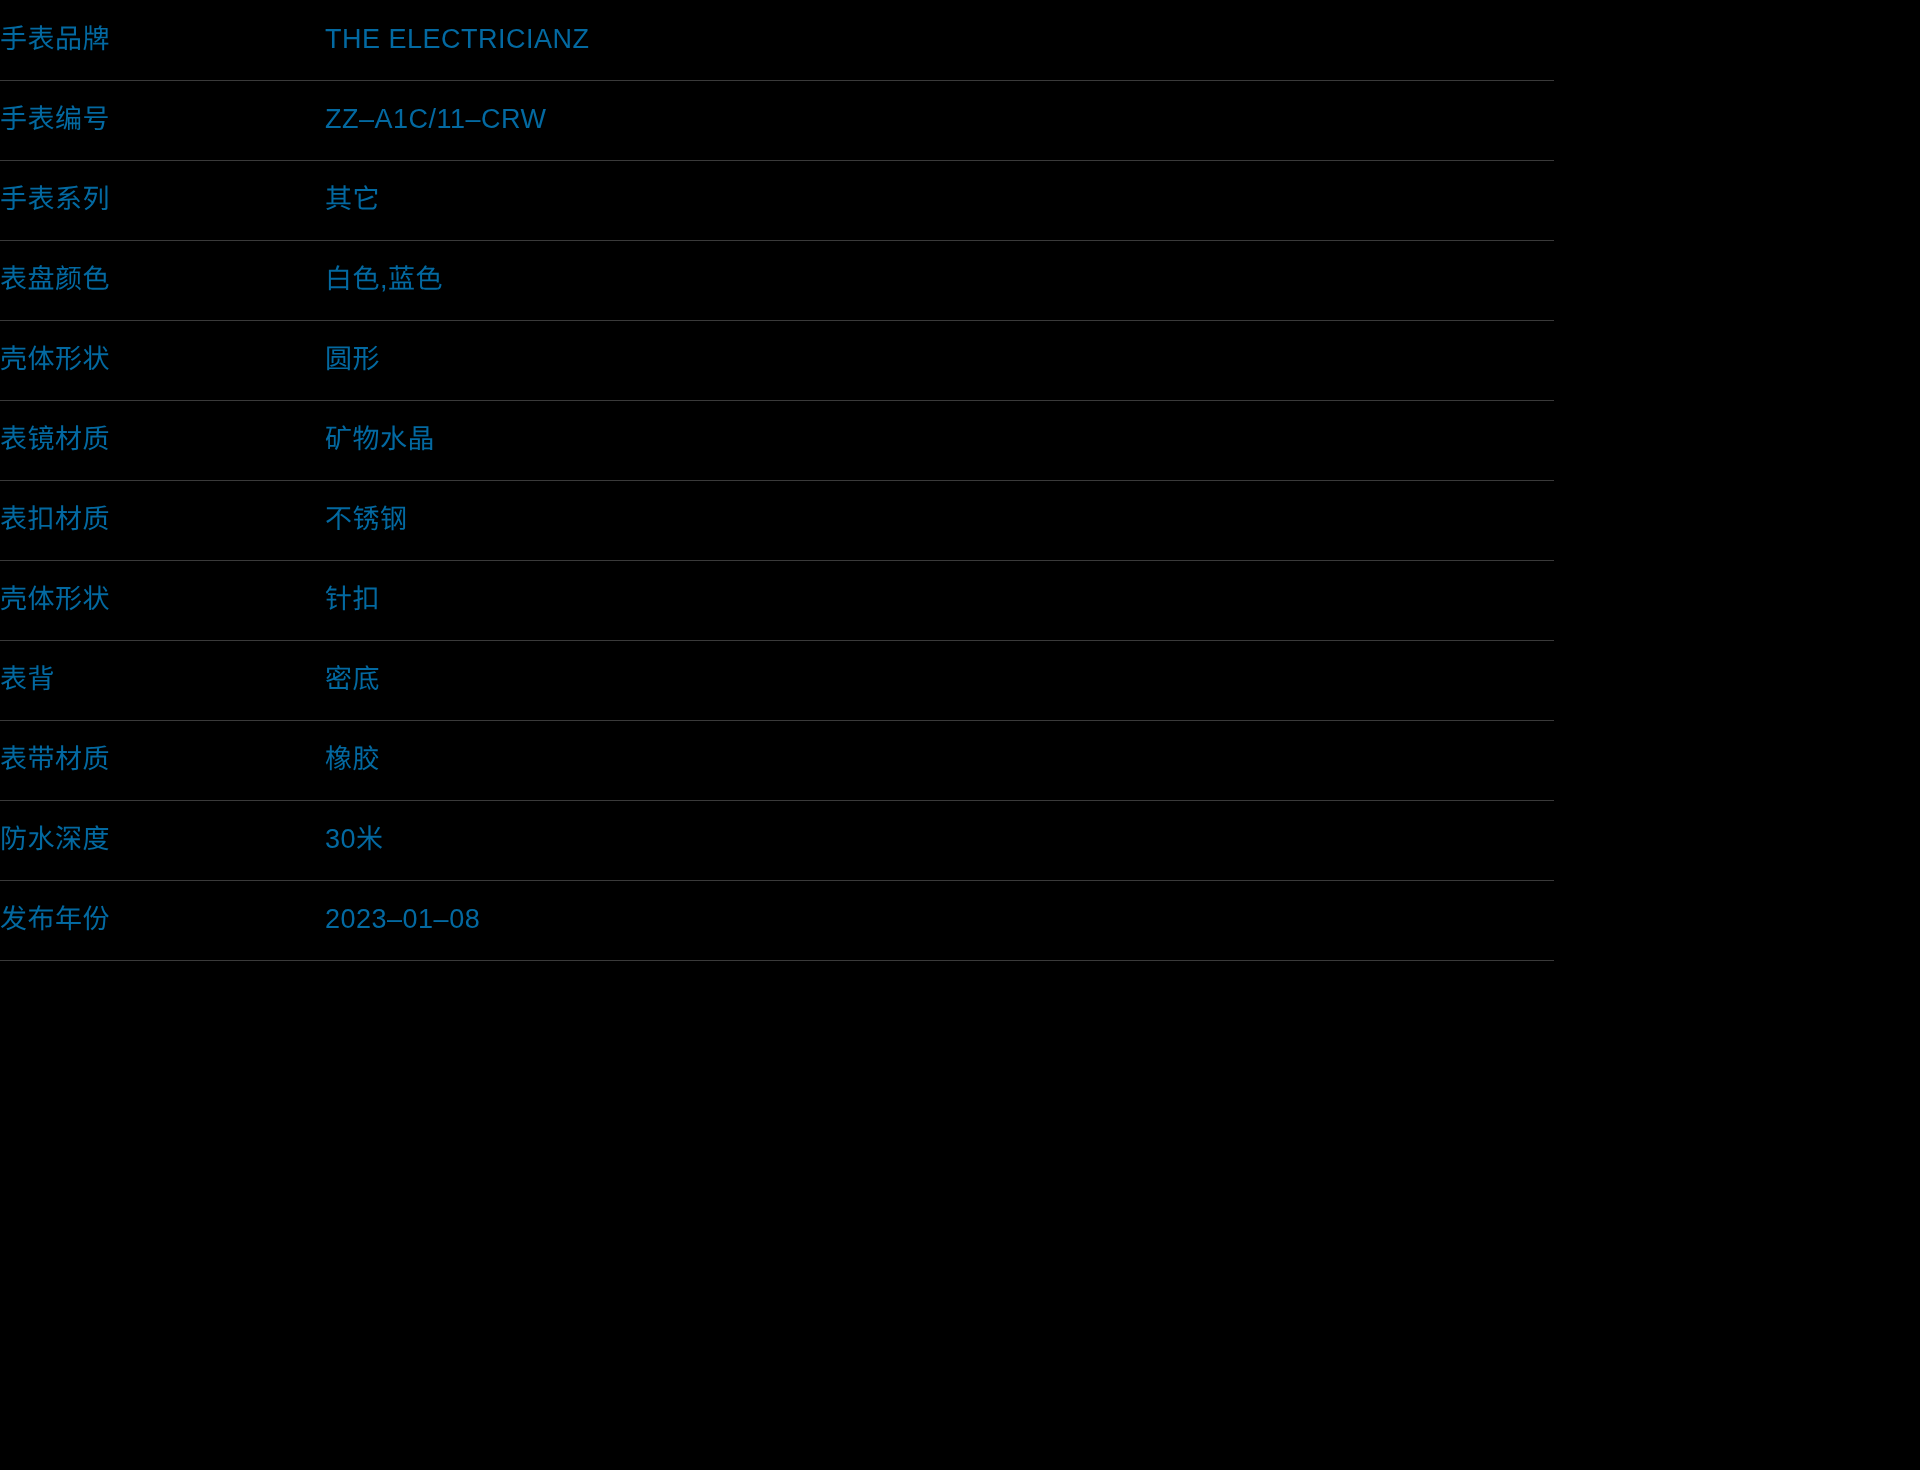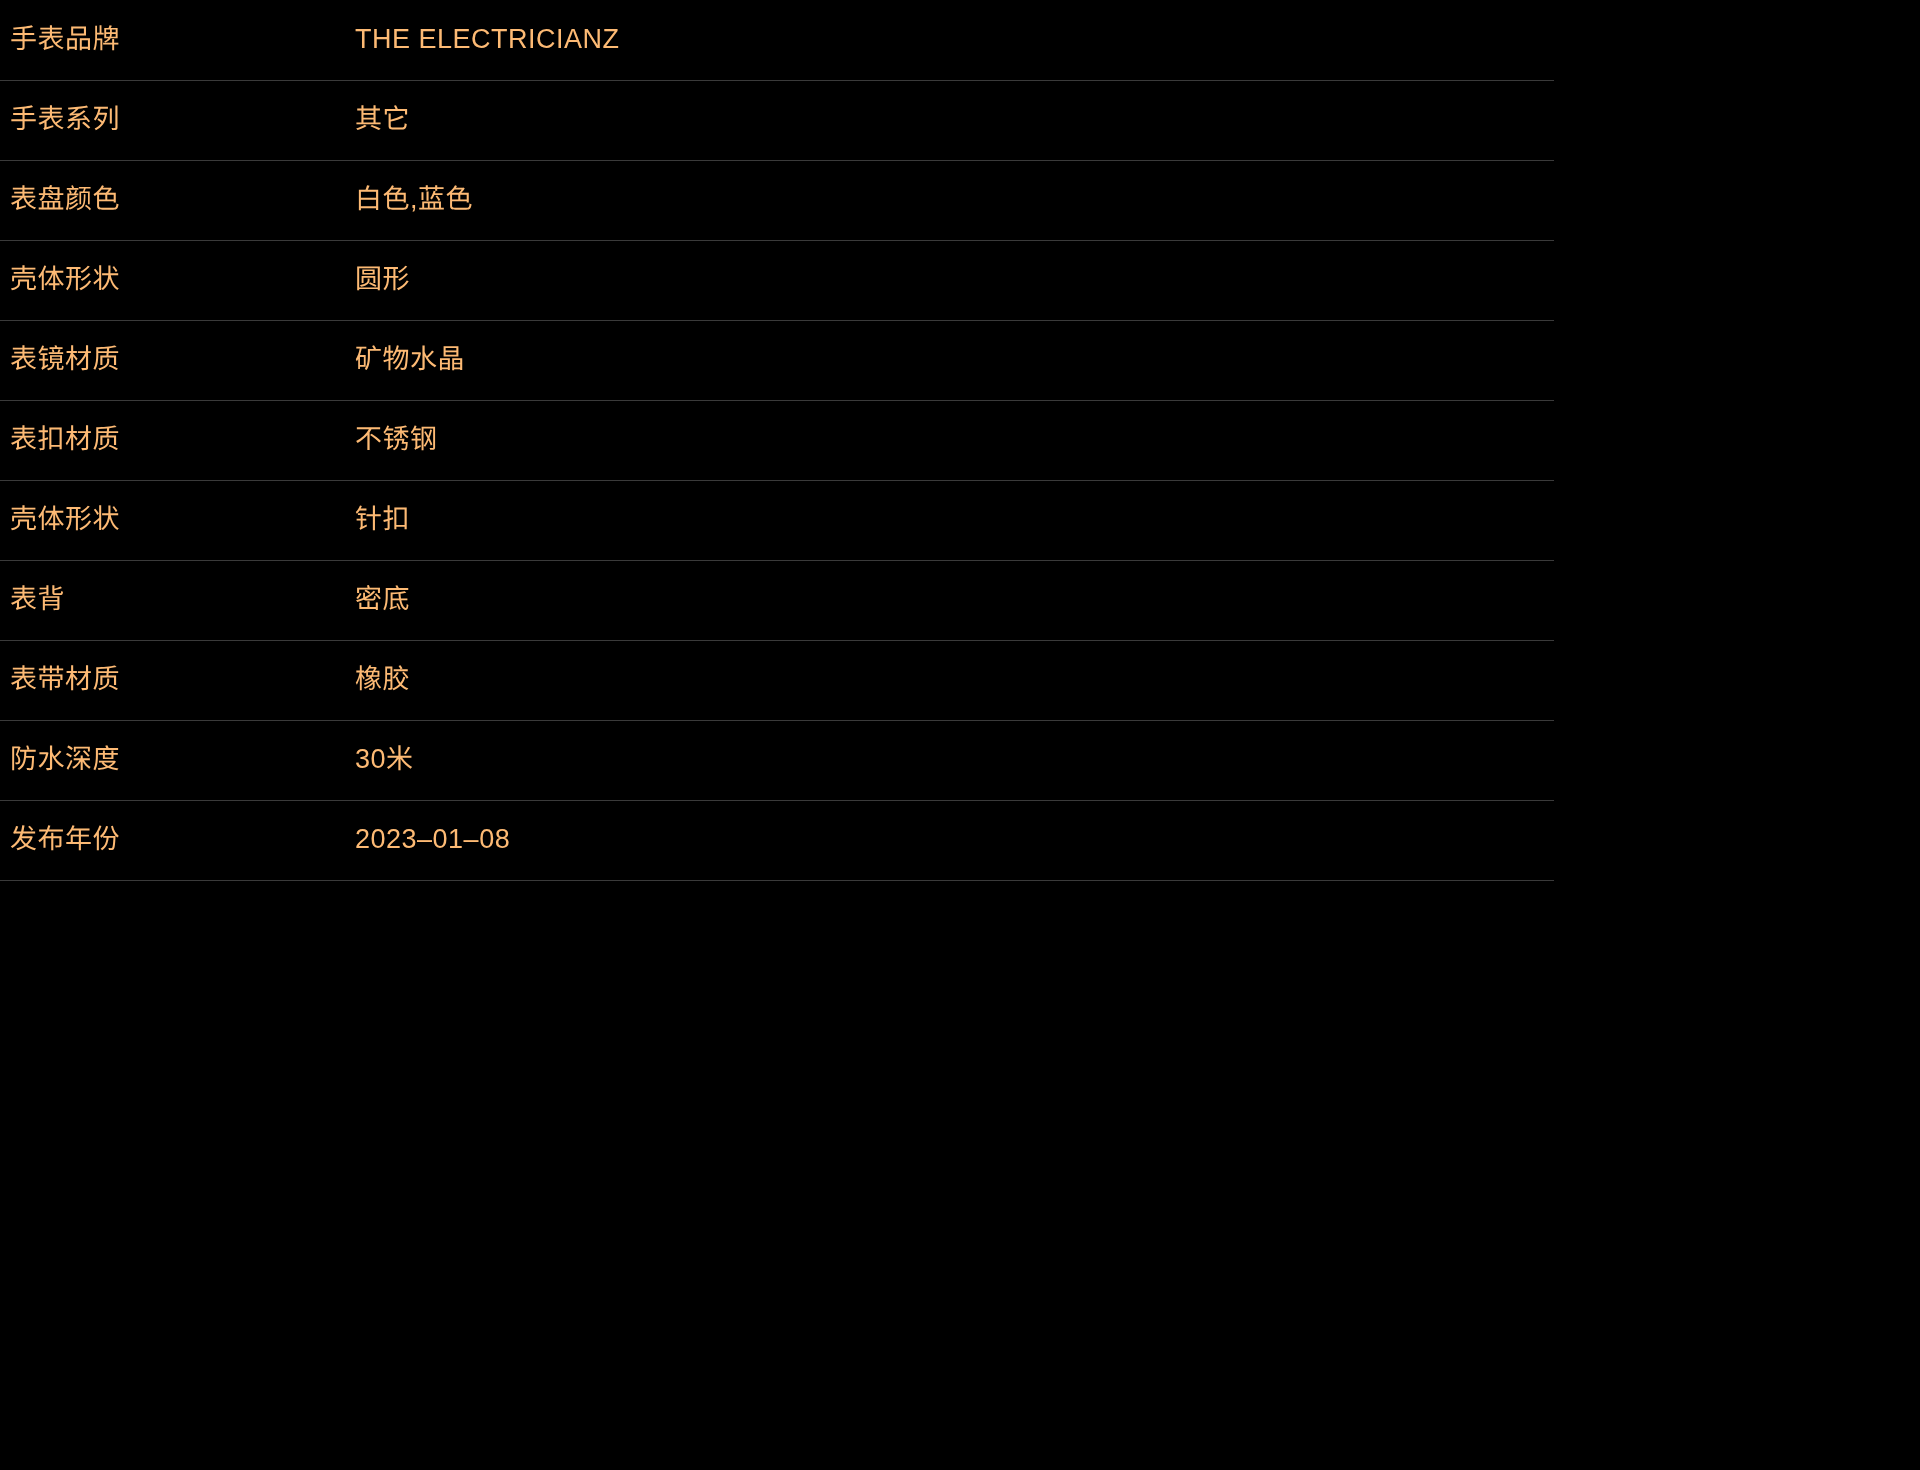--- a/index.html
+++ b/index.html
@@ -19,25 +19,25 @@
     margin: 0;
     border-collapse: collapse;
     table-layout: fixed;
   }
   .spec-table tr {
     height: 80px;
   }
   .spec-table td {
     border-bottom: 1px solid #3a3a3a;
     vertical-align: middle;
-    padding: 10px;
+    padding: 0;
     font-size: 27px;
     font-weight: 400;
     letter-spacing: 0.5px;
-    color: #fdba74;
+    color: #0369a1;
     line-height: 1.3;
   }
   .spec-table tr:first-child td {
     border-top: none;
   }
   .col-label {
     width: 325px;
     padding-left: 4px;
   }
   .col-value {
@@ -52,20 +52,28 @@
 <body>
 
 <table class="spec-table">
   <tbody>
     <tr>
       <td class="col-label">
         <span>手表品牌</span>
       </td>
       <td class="col-value">
         <span class="value-inner">THE ELECTRICIANZ</span>
+      </td>
+    </tr>
+    <tr>
+      <td class="col-label">
+        <span>手表编号</span>
+      </td>
+      <td class="col-value">
+        <span class="value-inner">ZZ–A1C/11–CRW</span>
       </td>
     </tr>
     <tr>
       <td class="col-label">
         <span>手表系列</span>
       </td>
       <td class="col-value">
         <span class="value-inner">其它</span>
       </td>
     </tr>

